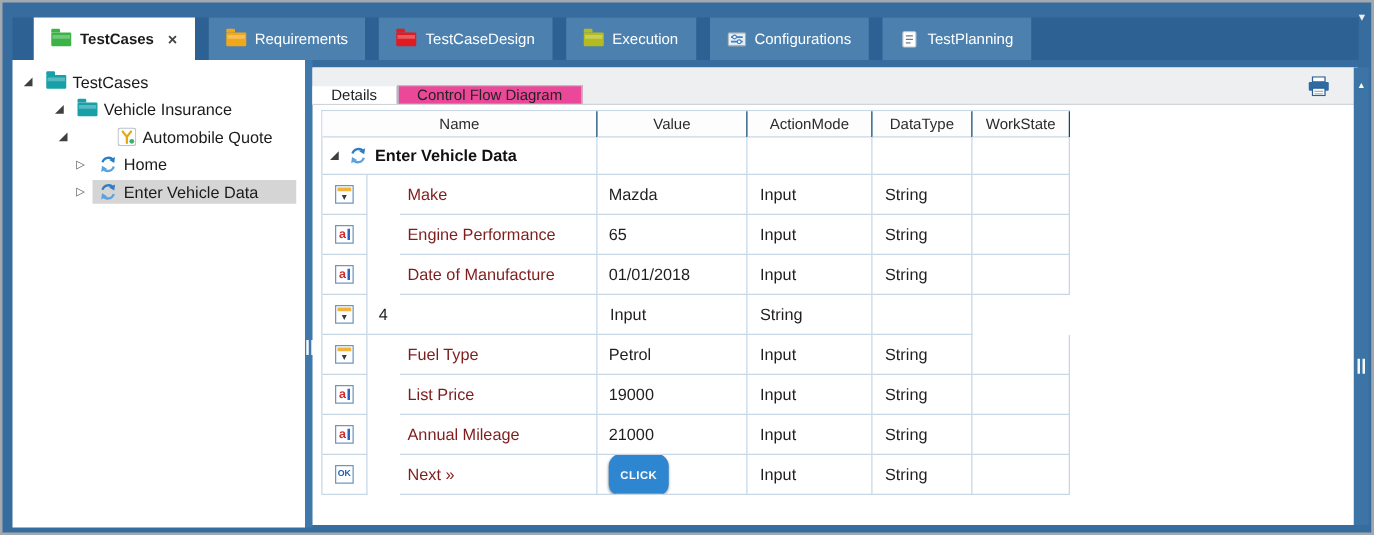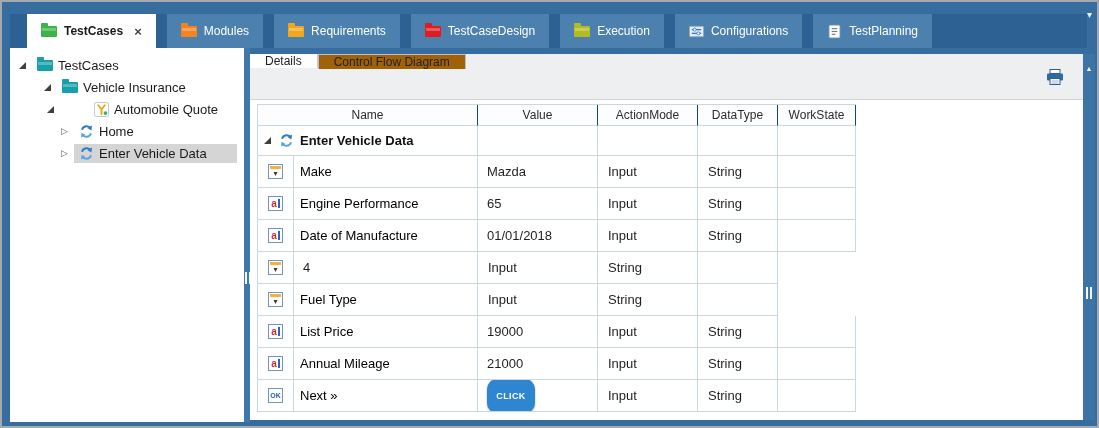--- a/index.html
+++ b/index.html
@@ -33,39 +33,39 @@
   .tlabel{line-height:1;white-space:nowrap;}
 
   
   .vsplit{position:absolute;left:242px;top:46px;width:6px;height:374px;background:#3f79ab;}
   .grip{position:absolute;display:flex;gap:2px;}
   .grip i{display:block;width:2px;height:12px;background:#fff;opacity:.95;}
   .vsplit .grip{left:1px;top:224px;}
 
   
   .main{position:absolute;left:248px;top:52px;width:836px;height:366px;background:#fff;box-sizing:border-box;}
-  .subtabs{height:46px;background:#edeff1;display:flex;align-items:flex-start;border-bottom:1px solid #d0d5da;box-sizing:border-box;}
+  .subtabs{height:30px;background:#edeff1;display:flex;align-items:flex-end;border-bottom:1px solid #d0d5da;box-sizing:border-box;}
   .stab{display:flex;align-items:center;padding:0 15px;font-size:12px;color:#222;cursor:default;white-space:nowrap;}
   .stab.active{background:#fff;border-right:1px solid #c6ccd2;}
-  .stab.inactive{background:#a16207;border:1px solid #b9c0c7;border-bottom:none;}
+  .stab.inactive{background:#ec4899;border:1px solid #b9c0c7;border-bottom:none;}
   .print{margin-left:auto;margin-right:22px;align-self:center;display:inline-flex;}
 
   
   .ttable{margin:4px 0 0 7px;width:598px;border-top:1px solid #c7d7e6;border-left:1px solid #c7d7e6;
           font-size:13px;color:#1f1f1f;}
   .thead,.grow,.trow{display:grid;}
   .thead{grid-template-columns:220px 120px 100px 80px 78px;height:21px;background:#fdfdfe;}
   .hc{display:flex;align-items:center;justify-content:center;font-size:12px;color:#2b2b2b;
       border-right:1px solid #0c4a6e;border-bottom:1px solid #c7d7e6;}
   .grow{grid-template-columns:220px 120px 100px 80px 78px;height:30px;}
   .trow{grid-template-columns:36px 184px 120px 100px 80px 78px;height:32px;}
   .cell{display:flex;align-items:center;border-right:1px solid #c7d7e6;border-bottom:1px solid #c7d7e6;overflow:hidden;}
   .gname{gap:6px;padding-left:3px;font-weight:bold;color:#111;}
   .icell{justify-content:center;}
-  .ncell{padding-left:6px;color:#000000;}
+  .ncell{padding-left:6px;color:#7f1d1d;margin-left:26px;}
   .vcell{padding-left:9px;}
   .mcell,.dcell{padding-left:10px;}
   .scell{padding-left:8px;}
   .gexp{width:12px;display:flex;justify-content:center;}
 
   
   .fi{display:inline-flex;width:15px;height:15px;border:1px solid #6f96c2;background:#fff;
       box-sizing:border-box;align-items:center;justify-content:center;position:relative;}
   .fi-text .fi-a{color:#d22d2d;font-weight:bold;font-size:10px;line-height:1;}
   .fi-text .fi-bar{width:2px;height:9px;background:#2a62c5;margin-left:1px;}
@@ -86,24 +86,20 @@
 </head>
 <body>
 
 <div class="chrome">
 
   <div class="tabstrip">
     <div class="tab active">
       <span class="folder" style="color: rgb(60, 179, 71);"></span>
       <span class="tab-label">TestCases</span>
       <span class="tab-close">×</span>
-    </div>
-    <div class="tab">
-      <span class="folder" style="color: rgb(245, 130, 31);"></span>
-      <span class="tab-label">Modules</span>
     </div>
     <div class="tab">
       <span class="folder" style="color: rgb(242, 167, 27);"></span>
       <span class="tab-label">Requirements</span>
     </div>
     <div class="tab">
       <span class="folder" style="color: rgb(225, 27, 34);"></span>
       <span class="tab-label">TestCaseDesign</span>
     </div>
     <div class="tab">
@@ -310,20 +306,21 @@
         <div class="cell scell"></div>
       </div>
 
       <div class="trow">
         <div class="cell icell">
           <span class="fi fi-select">
               <span class="fi-caret">▾</span>
             </span>
         </div>
         <div class="cell ncell">Fuel Type</div>
+        <div class="cell vcell">Petrol</div>
         <div class="cell mcell">Input</div>
         <div class="cell dcell">String</div>
         <div class="cell scell"></div>
       </div>
 
       <div class="trow">
         <div class="cell icell">
           <span class="fi fi-text">
               <span class="fi-a">a</span>
               <span class="fi-bar"></span>

